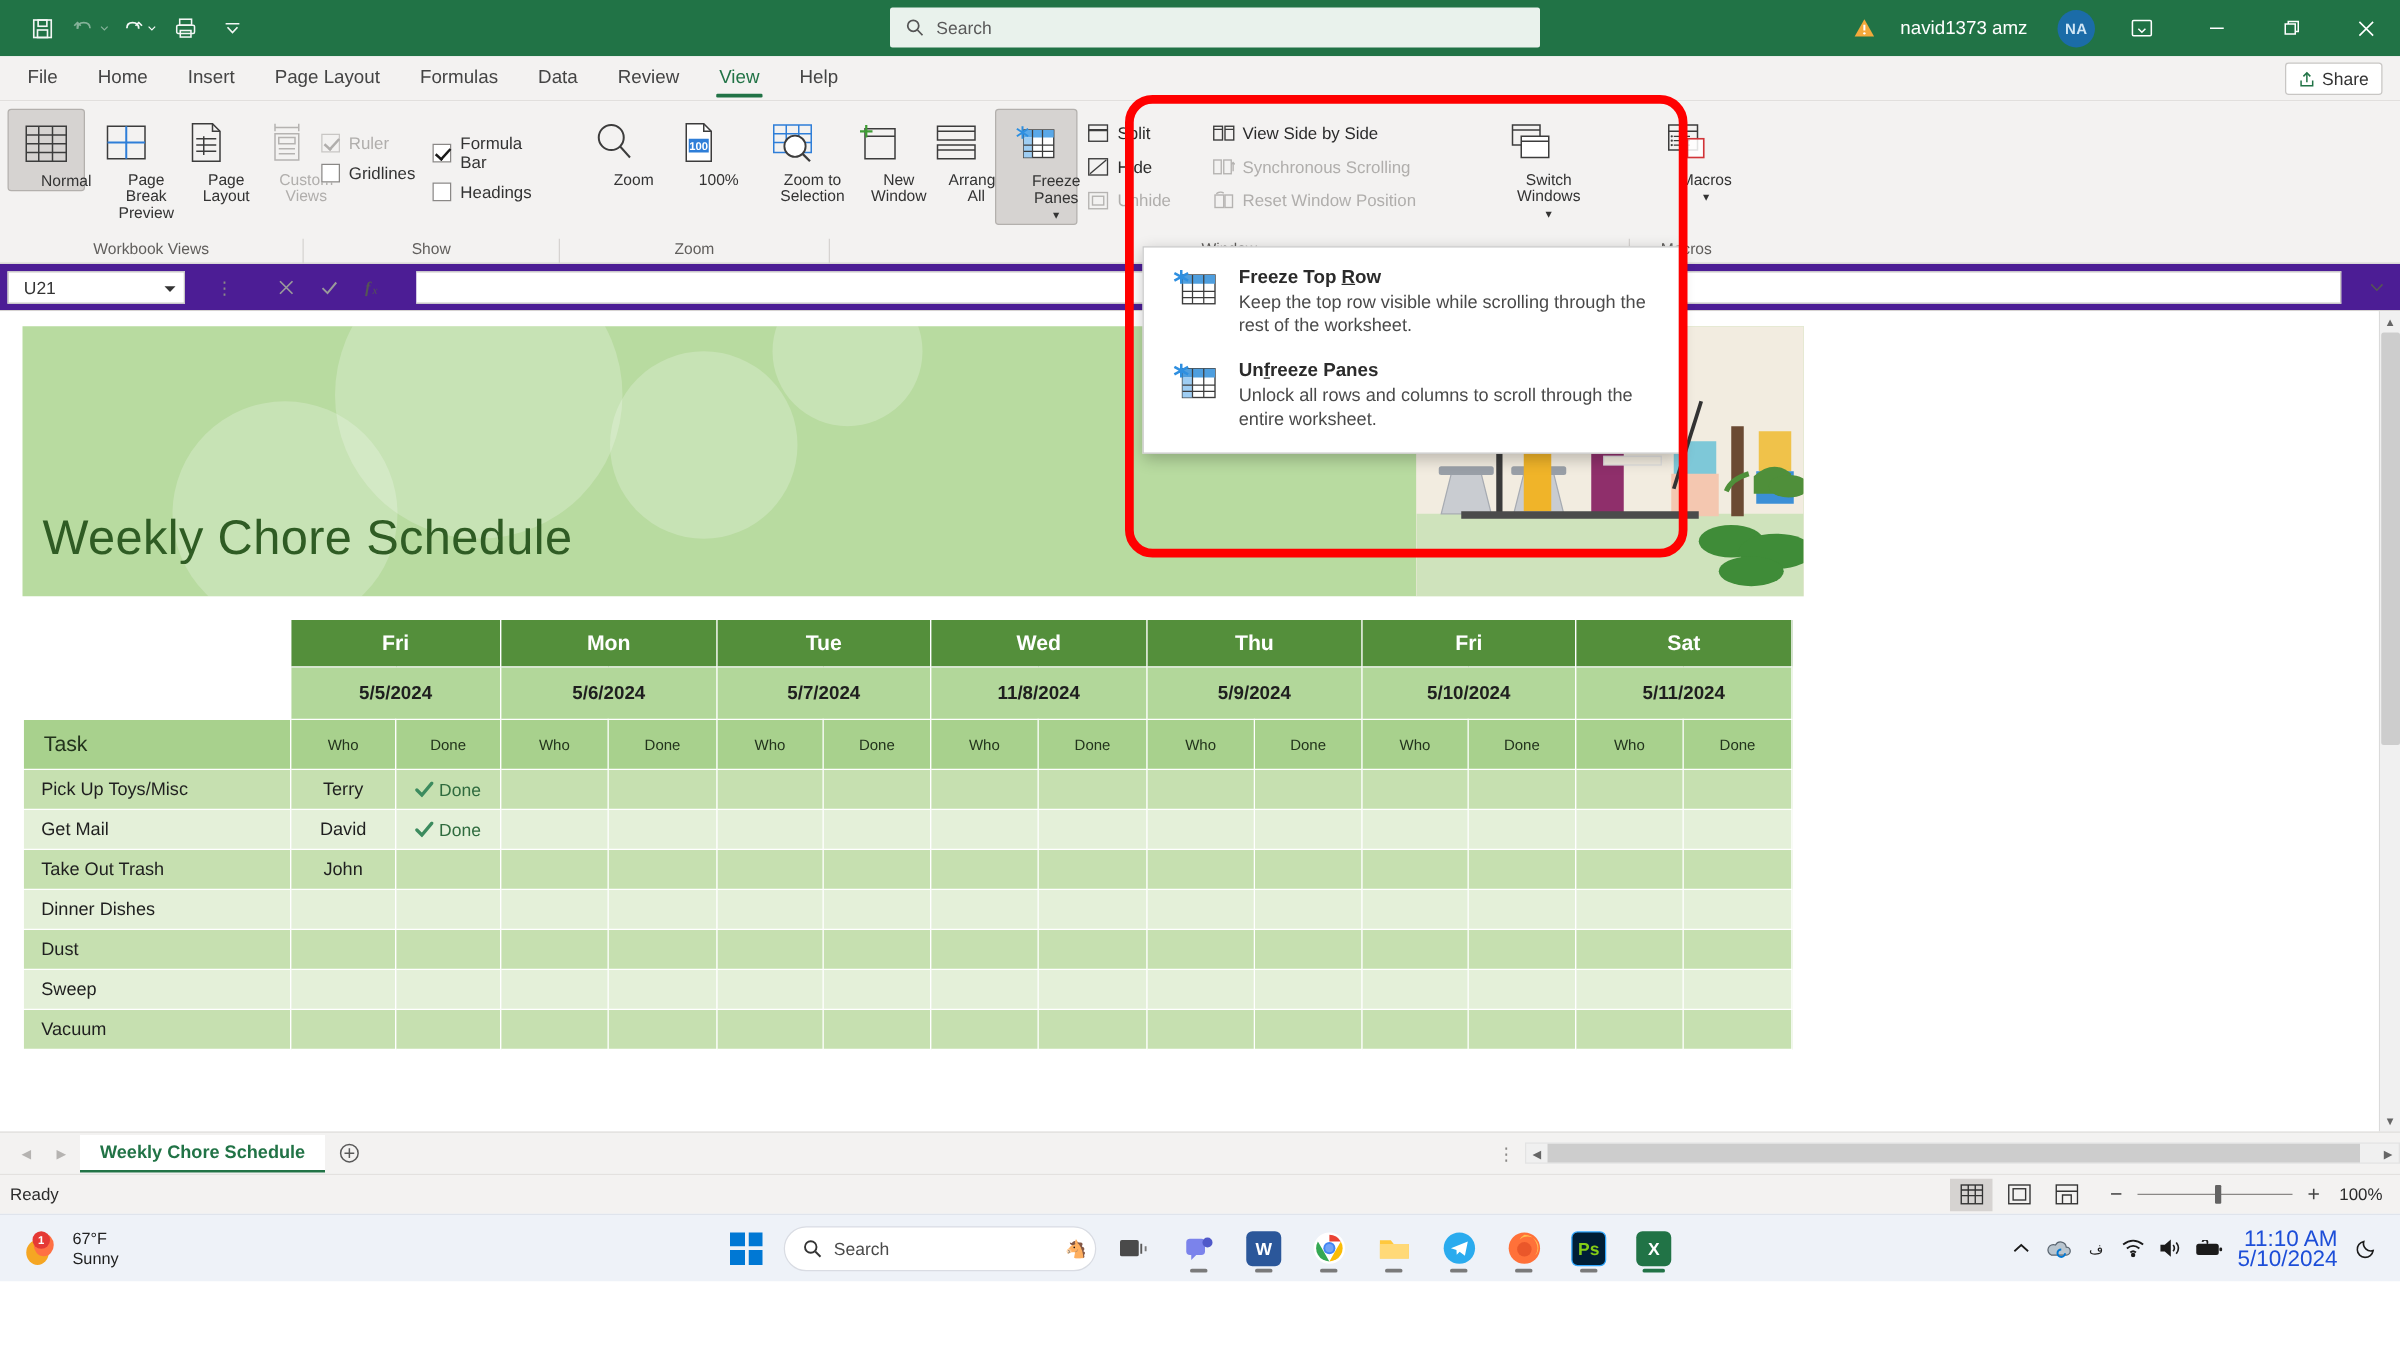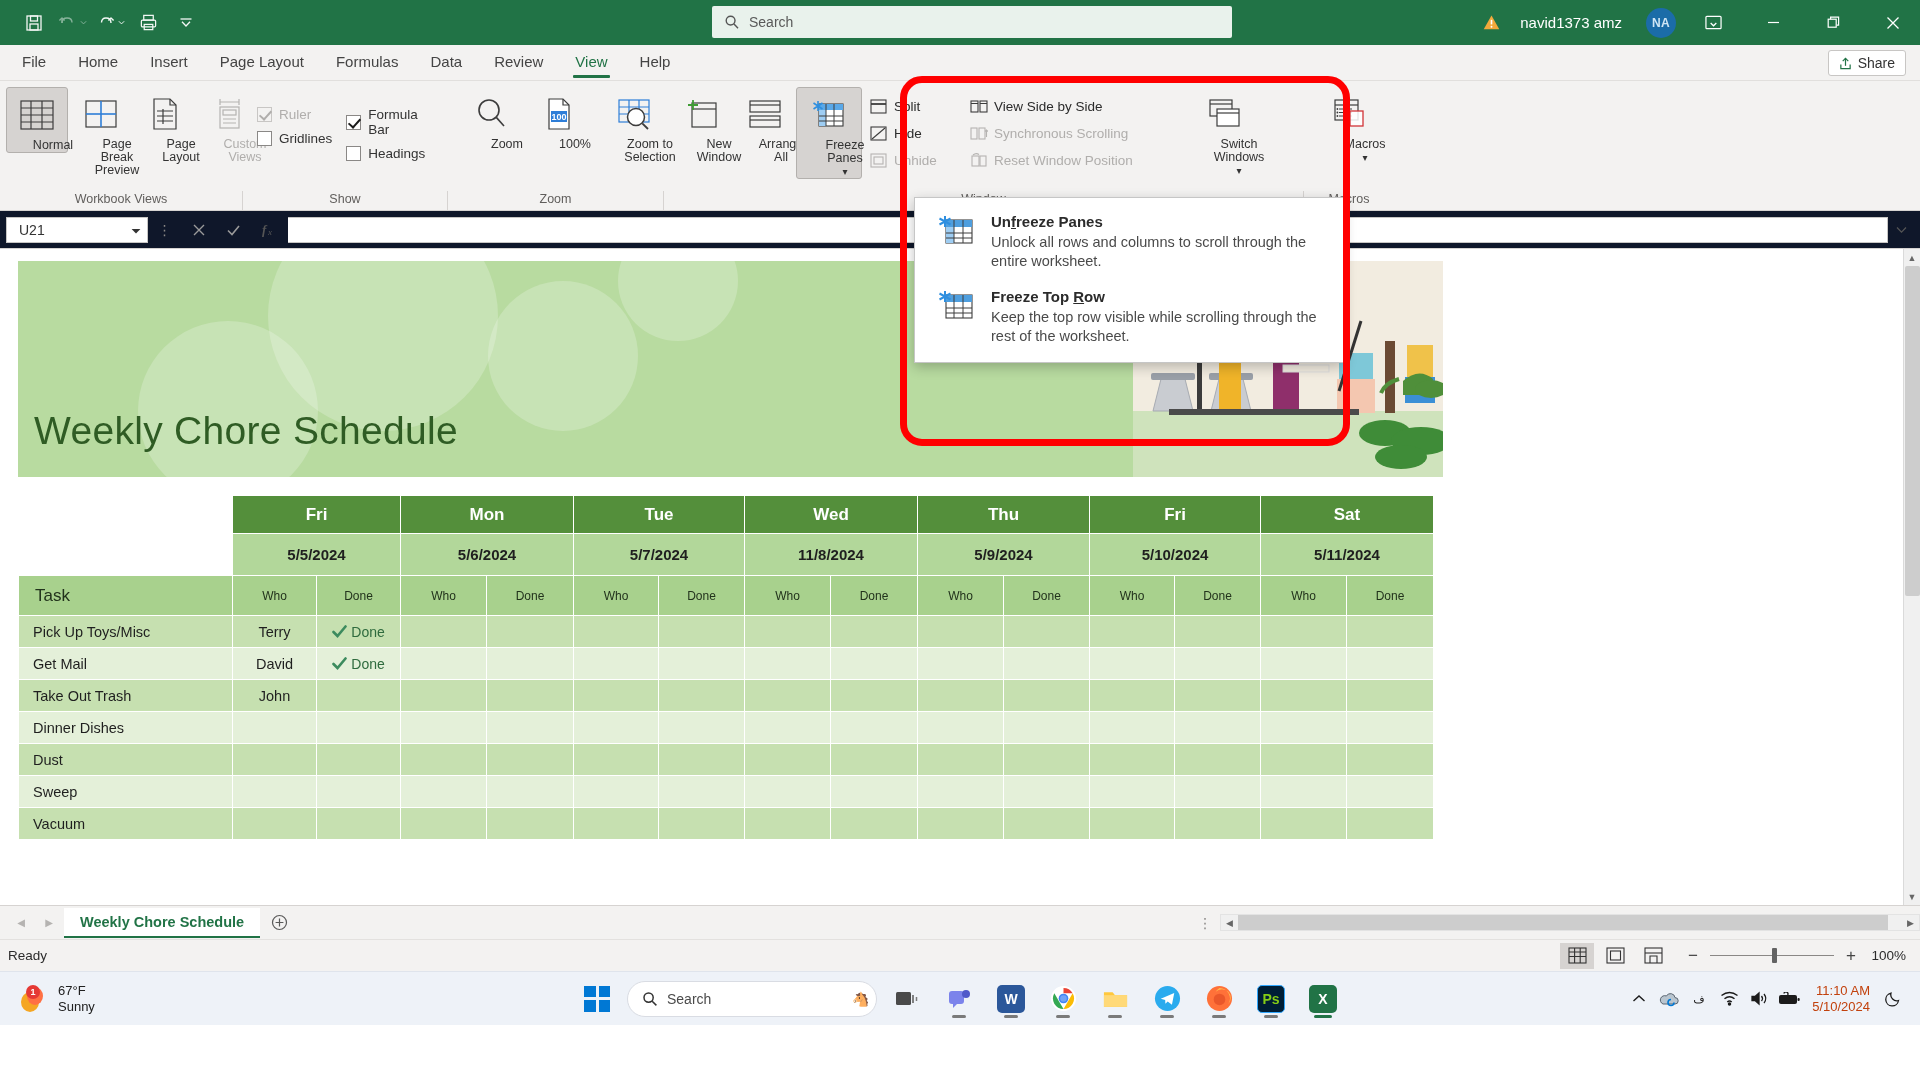--- a/index.html
+++ b/index.html
@@ -128,22 +128,22 @@
   .fm-desc { font-size: 14.5px; color: #4a4a4a; line-height: 19px; margin-top: 1px; }
 
   
   .red-box {
     position: absolute; left: 900px; top: 76px; width: 450px; height: 370px;
     border: 7px solid #ff0000; border-radius: 22px; z-index: 70; pointer-events: none;
   }
 
   
   .fbar {
-    height: 38px; background: #0f172a; display: flex; align-items: center;
-    padding: 0 6px; gap: 0; border-bottom: 1px solid #d6d3d1;
+    height: 38px; background: #4c1d95; display: flex; align-items: center;
+    padding: 0 6px; gap: 15px; border-bottom: 1px solid #d6d3d1;
   }
   .namebox {
     width: 142px; height: 26px; background: #fff; border: 1px solid #c8c6c4;
     display: flex; align-items: center; padding: 0 6px 0 12px; font-size: 14px; color: #333;
   }
   .namebox .nb-caret { margin-left: auto; }
   .fb-dots { width: 34px; text-align: center; color: #8a8886; font-size: 14px; letter-spacing: 1px; }
   .fb-icons { display: flex; align-items: center; gap: 0; }
   .fb-ibtn { width: 34px; height: 26px; display: flex; align-items: center; justify-content: center; color: #8a8886; }
   .fb-input {
@@ -255,21 +255,21 @@
     border-radius: 18px; display: flex; align-items: center; gap: 9px; padding: 0 6px 0 14px;
     position: relative; overflow: hidden;
   }
   .tbsearch span { font-size: 14px; color: #4a4a4a; }
   .tbs-horse { margin-left: auto; font-size: 18px; line-height: 1; }
   .tbicon { width: 44px; height: 44px; display: flex; align-items: center; justify-content: center; position: relative; }
   .tbicon .glyph { width: 28px; height: 28px; border-radius: 5px; display: flex; align-items: center; justify-content: center; font-size: 14px; color: #fff; font-weight: bold; }
   .tbicon .underline { position: absolute; bottom: 3px; left: 50%; transform: translateX(-50%); width: 14px; height: 3px; border-radius: 2px; background: #7a7a7a; }
   .tray { margin-left: auto; display: flex; align-items: center; gap: 4px; padding-right: 14px; }
   .tray-ic { width: 26px; height: 26px; display: flex; align-items: center; justify-content: center; color: #1b1b1b; }
-  .clock { font-size: 13px; color: #c2410c; text-align: right; line-height: 16px; padding: 0 6px; }
+  .clock { font-size: 18px; color: #1d4ed8; text-align: right; line-height: 16px; padding: 0 6px; }
 </style>
 </head>
 <body>
 
 <div class="titlebar">
   <div class="qat">
     <div class="qat-btn">
       <svg width="20" height="20" viewBox="0 0 20 20" fill="none" stroke="#fff" stroke-width="1.3">
         <rect x="3" y="3" width="14" height="14"></rect>
           <rect x="6.5" y="3" width="7" height="5"></rect>
@@ -628,46 +628,46 @@
     <div class="rgroup-label">Macros</div>
   </div>
 </div>
 
 <div class="freeze-menu">
   <div class="fm-item">
     <div class="fm-ic">
       <svg width="40" height="34" viewBox="0 0 40 34">
         <rect x="10" y="6" width="26" height="23" fill="#fff" stroke="#3c3c3c" stroke-width="1.1"></rect>
         <rect x="10" y="6" width="26" height="7" fill="#4e9ede"></rect>
+        <path d="M10 19 H36 M10 24 H36 M18 6 V29 M27 6 V29" stroke="#3c3c3c" stroke-width="1" fill="none"></path>
+        <g stroke="#2e8fe0" stroke-width="2">
+            <path d="M9 2 V13 M3.5 4.5 L14.5 10.5 M14.5 4.5 L3.5 10.5"></path>
+          </g>
+      </svg>
+    </div>
+    <div>
+      <div class="fm-title">Freeze Top <u>R</u>ow</div>
+      <div class="fm-desc">Keep the top row visible while scrolling through the rest of the worksheet.</div>
+    </div>
+  </div>
+  <div class="fm-item">
+    <div class="fm-ic">
+      <svg width="40" height="34" viewBox="0 0 40 34">
+        <rect x="10" y="6" width="26" height="23" fill="#fff" stroke="#3c3c3c" stroke-width="1.1"></rect>
+        <rect x="10" y="6" width="26" height="7" fill="#4e9ede"></rect>
         <rect x="10" y="13" width="8" height="16" fill="#9ecdf3"></rect>
         <path d="M10 19 H36 M10 24 H36 M18 6 V29 M27 6 V29" stroke="#3c3c3c" stroke-width="1" fill="none"></path>
         <g stroke="#2e8fe0" stroke-width="2">
             <path d="M9 2 V13 M3.5 4.5 L14.5 10.5 M14.5 4.5 L3.5 10.5"></path>
           </g>
       </svg>
     </div>
     <div>
       <div class="fm-title">Un<u>f</u>reeze Panes</div>
       <div class="fm-desc">Unlock all rows and columns to scroll through the entire worksheet.</div>
-    </div>
-  </div>
-  <div class="fm-item">
-    <div class="fm-ic">
-      <svg width="40" height="34" viewBox="0 0 40 34">
-        <rect x="10" y="6" width="26" height="23" fill="#fff" stroke="#3c3c3c" stroke-width="1.1"></rect>
-        <rect x="10" y="6" width="26" height="7" fill="#4e9ede"></rect>
-        <path d="M10 19 H36 M10 24 H36 M18 6 V29 M27 6 V29" stroke="#3c3c3c" stroke-width="1" fill="none"></path>
-        <g stroke="#2e8fe0" stroke-width="2">
-            <path d="M9 2 V13 M3.5 4.5 L14.5 10.5 M14.5 4.5 L3.5 10.5"></path>
-          </g>
-      </svg>
-    </div>
-    <div>
-      <div class="fm-title">Freeze Top <u>R</u>ow</div>
-      <div class="fm-desc">Keep the top row visible while scrolling through the rest of the worksheet.</div>
     </div>
   </div>
 </div>
 
 <div class="red-box"></div>
 
 <div class="fbar">
   <div class="namebox">
     <span>U21</span>
     <span class="nb-caret">

